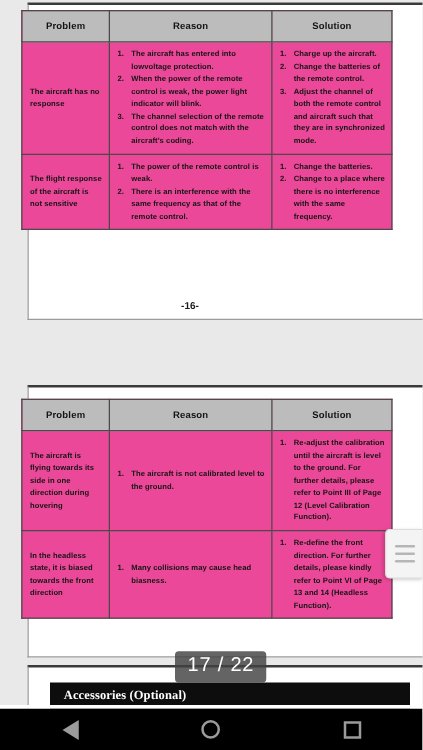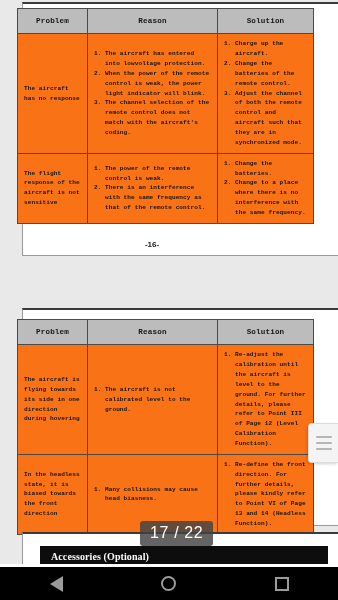--- a/index.html
+++ b/index.html
@@ -31,22 +31,21 @@
   #page-b { top: 308px; height: 218px; }
   #page-c { top: 532px; height: 38px; background:#ffffff; border-bottom:none; }
 
   
   .tbl {
     position: absolute;
     left: 17px;
     width: 296px;
     border-collapse: collapse;
     table-layout: fixed;
-    background:#f97316;
-    font-family:Liberation Mono, monospace;
+    background:#ec4899;
   }
   .tbl td, .tbl th {
     border: 1px solid #4a4a4a;
     vertical-align: middle;
     padding: 5px 5px 5px 6px;
     font-size: 6.1px;
     line-height: 1.62;
     color: #141414;
     font-weight: bold;
     letter-spacing: .01em;

